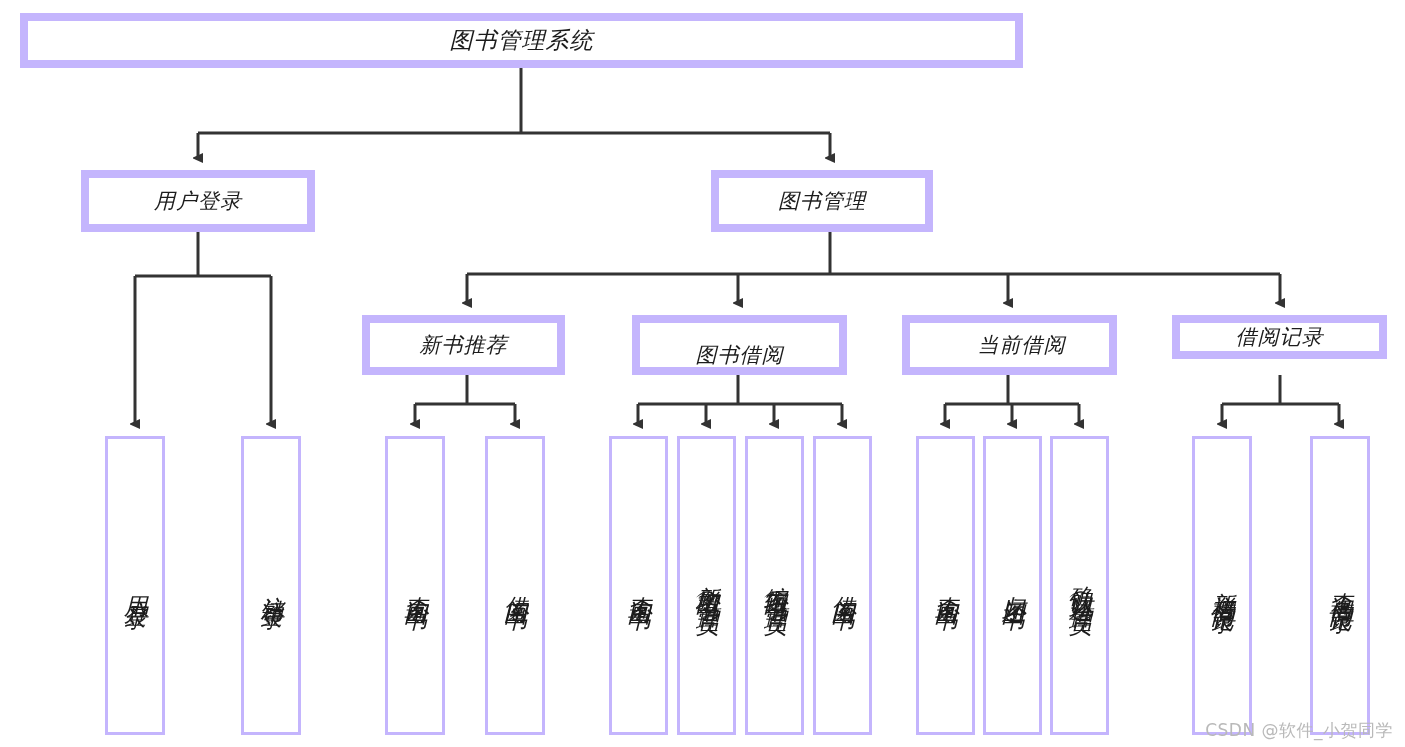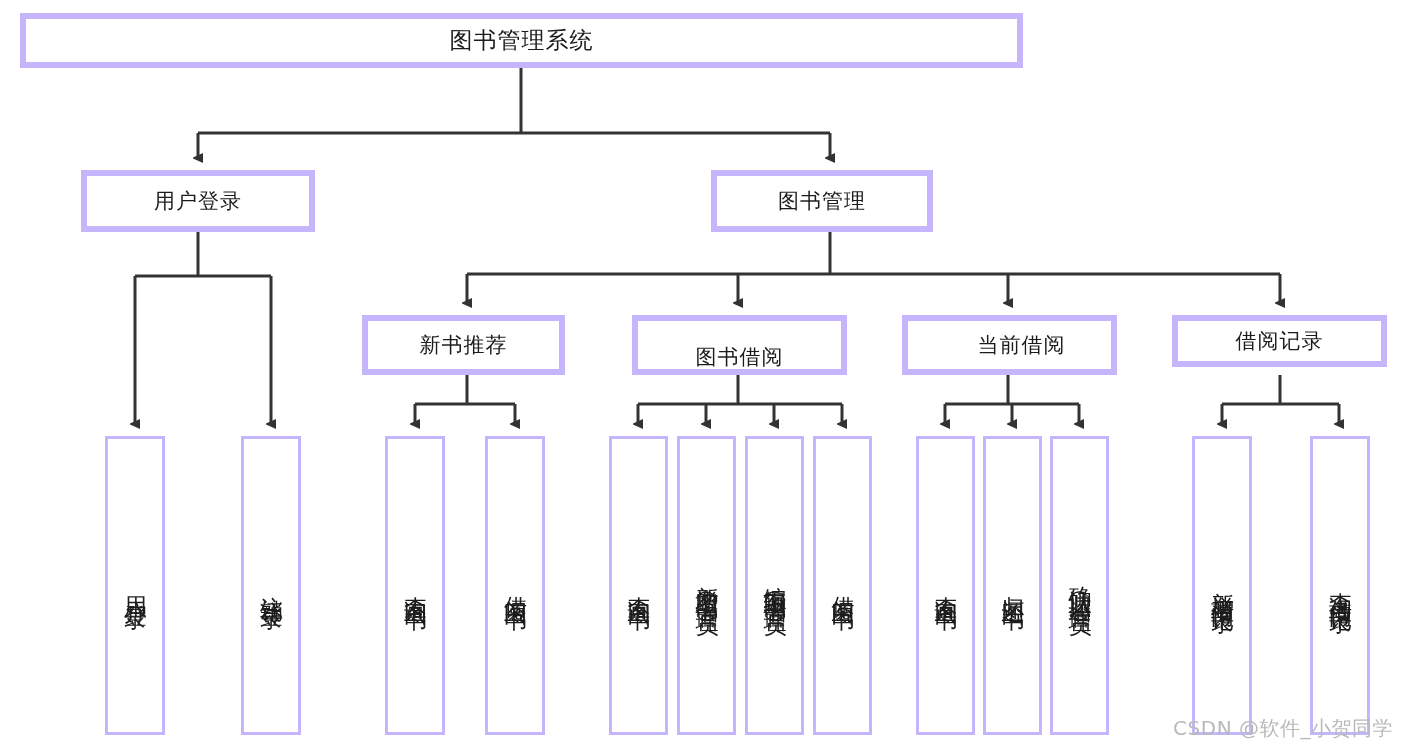--- a/index.html
+++ b/index.html
@@ -8,25 +8,26 @@
     font-family:"DejaVu Sans","Liberation Sans",sans-serif;
     color:#1a1a1a;
   }
   #diagram{position:absolute;left:0;top:0;width:1405px;height:747px;}
   svg.links{position:absolute;left:0;top:0;width:1405px;height:747px;}
 
   .node{
     position:absolute;
     box-sizing:border-box;
     background:#ffffff;
-    border:6px solid #c4b5fd;
+    border:8px solid #c4b5fd;
     display:flex;
     align-items:center;
     justify-content:center;
     text-align:center;
+    font-style:italic;
   }
   .node .label{
     font-size:21px;
     line-height:1.15;
     letter-spacing:1px;
     color:#1c1c1c;
     white-space:nowrap;
   }
 
   
@@ -44,21 +45,21 @@
     white-space:nowrap;
     color:#1c1c1c;
   }
 
   .title-node .label{font-size:23px;}
 
   .watermark{
     position:absolute;
     right:12px;
     bottom:5px;
-    font-size:20px;
+    font-size:17px;
     color:#b9b9b9;
     letter-spacing:0.5px;
     white-space:nowrap;
     pointer-events:none;
   }
 </style>
 </head>
 <body>
 
 <div id="diagram">
@@ -126,21 +127,21 @@
 
   <div class="node" style="left:362px;top:315px;width:203px;height:60px;">
     <span class="label">新书推荐</span>
   </div>
   <div class="node" style="left:632px;top:315px;width:215px;height:60px;align-items:flex-end;">
     <span class="label">图书借阅</span>
   </div>
   <div class="node" style="left:902px;top:315px;width:215px;height:60px;padding-left:24px;">
     <span class="label">当前借阅</span>
   </div>
-  <div class="node" style="left:1172px;top:315px;width:215px;height:52px;">
+  <div class="node" style="left:1172px;top:315px;width:215px;height:44px;">
     <span class="label">借阅记录</span>
   </div>
 
   <div class="node leaf" style="left:105px;top:436px;width:60px;height:299px;">
     <span class="label">用户登录</span>
   </div>
   <div class="node leaf" style="left:241px;top:436px;width:60px;height:299px;">
     <span class="label">注销登录</span>
   </div>
 

